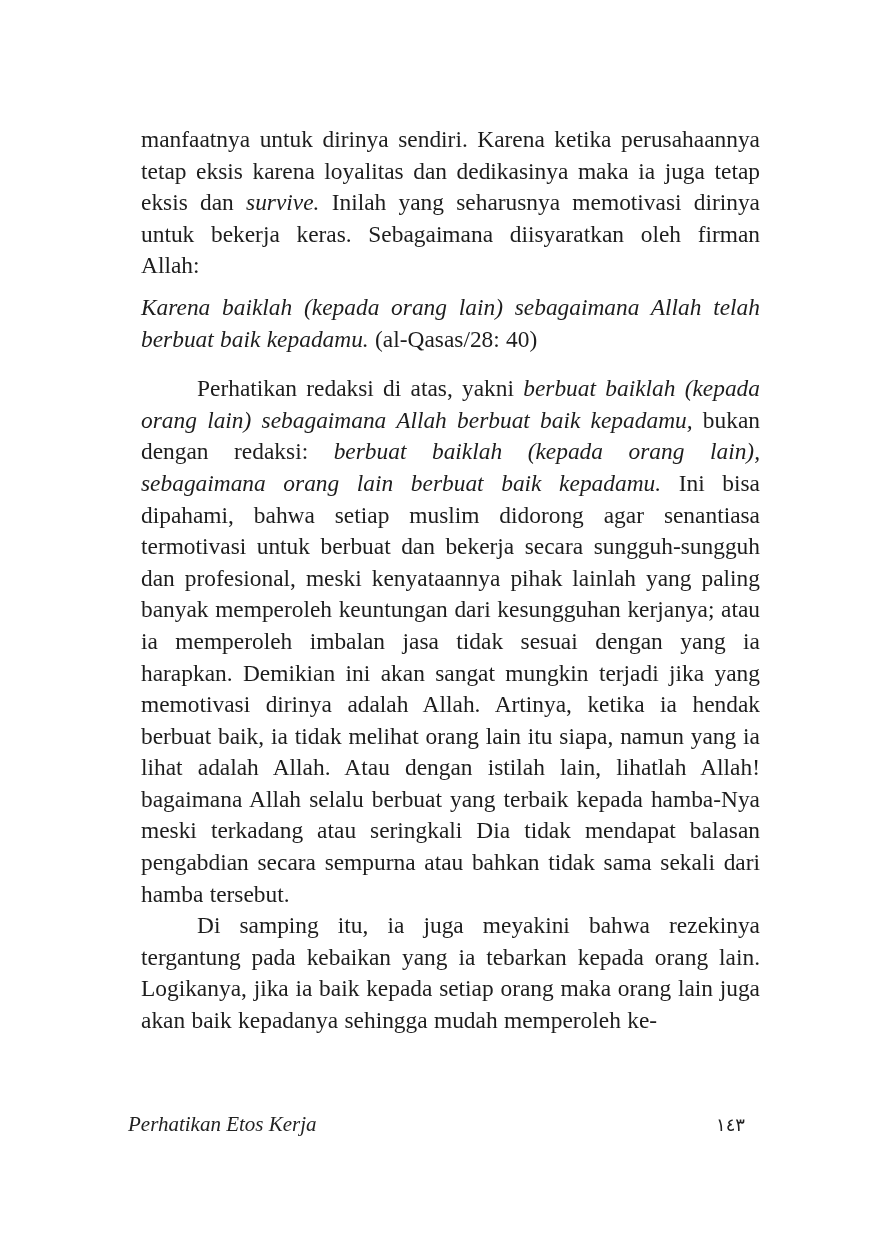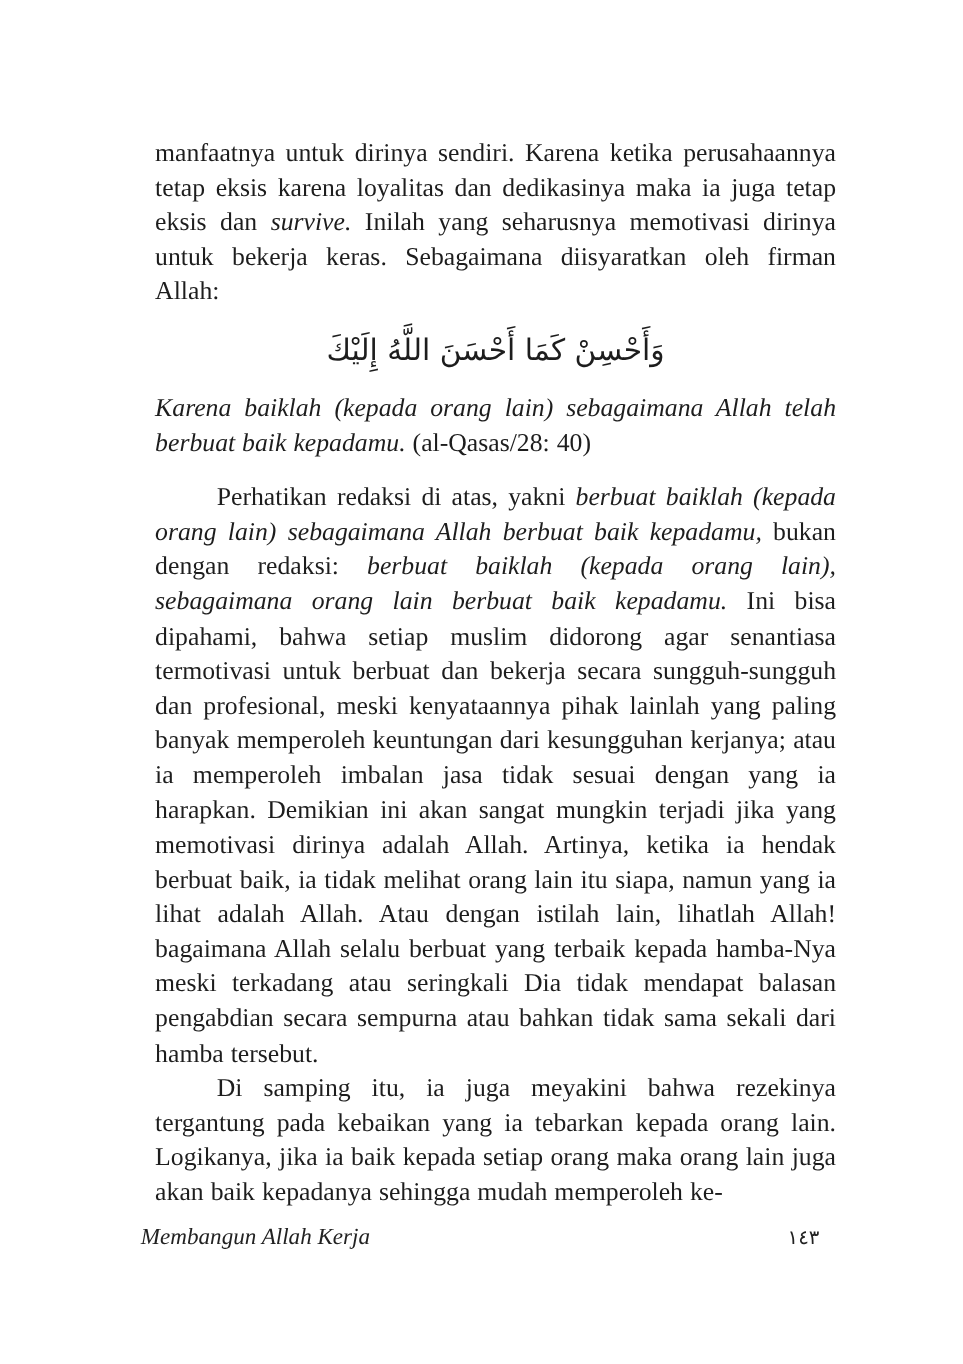--- a/index.html
+++ b/index.html
@@ -68,26 +68,25 @@
     color: #222222;
   }
 </style>
 </head>
 <body>
 
 <div class="text-column">
 
   <p class="body"><span>manfaatnya untuk dirinya sendiri. Karena ketika perusahaannya tetap eksis karena loyalitas dan dedikasinya maka ia juga tetap eksis dan </span><span class="it">survive.</span><span> Inilah yang seharusnya memotivasi dirinya untuk bekerja keras. Sebagaimana diisyaratkan oleh firman Allah:</span></p>
 
-  <div class="arabic" dir="rtl">وَأَحْسِنْ كَمَا أَحْسَنَ اللَّهُ إِلَيْكَ</div>
 
   <p class="body translation"><span class="it">Karena baiklah (kepada orang lain) sebagaimana Allah telah berbuat baik kepadamu.</span><span> (al-Qasas/28: 40)</span></p>
 
   <p class="body indent"><span>Perhatikan redaksi di atas, yakni </span><span class="it">berbuat baiklah (kepada orang lain) sebagaimana Allah berbuat baik kepadamu,</span><span> bukan dengan redaksi: </span><span class="it">berbuat baiklah (kepada orang lain), sebagaimana orang lain berbuat baik kepadamu.</span><span> Ini bisa dipahami, bahwa setiap muslim didorong agar senantiasa termotivasi untuk berbuat dan bekerja secara sungguh-sungguh dan profesional, meski kenyataannya pihak lainlah yang paling banyak memperoleh keuntungan dari kesungguhan kerjanya; atau ia memperoleh imbalan jasa tidak sesuai dengan yang ia harapkan. Demikian ini akan sangat mungkin terjadi jika yang memotivasi dirinya adalah Allah. Artinya, ketika ia hendak berbuat baik, ia tidak melihat orang lain itu siapa, namun yang ia lihat adalah Allah. Atau dengan istilah lain, lihatlah Allah! bagaimana Allah selalu berbuat yang terbaik kepada hamba-Nya meski terkadang atau seringkali Dia tidak mendapat balasan pengabdian secara sempurna atau bahkan tidak sama sekali dari hamba tersebut.</span></p>
 
   <p class="body indent"><span>Di samping itu, ia juga meyakini bahwa rezekinya tergantung pada kebaikan yang ia tebarkan kepada orang lain. Logikanya, jika ia baik kepada setiap orang maka orang lain juga akan baik kepadanya sehingga mudah memperoleh ke-</span></p>
 
 </div>
 
 <div class="footer">
-  <span class="running-title">Membangun Allah Kerja</span>
+  <span class="running-title">Perhatikan Etos Kerja</span>
   <span class="page-num">١٤٣</span>
 </div>
 
 </body></html>

